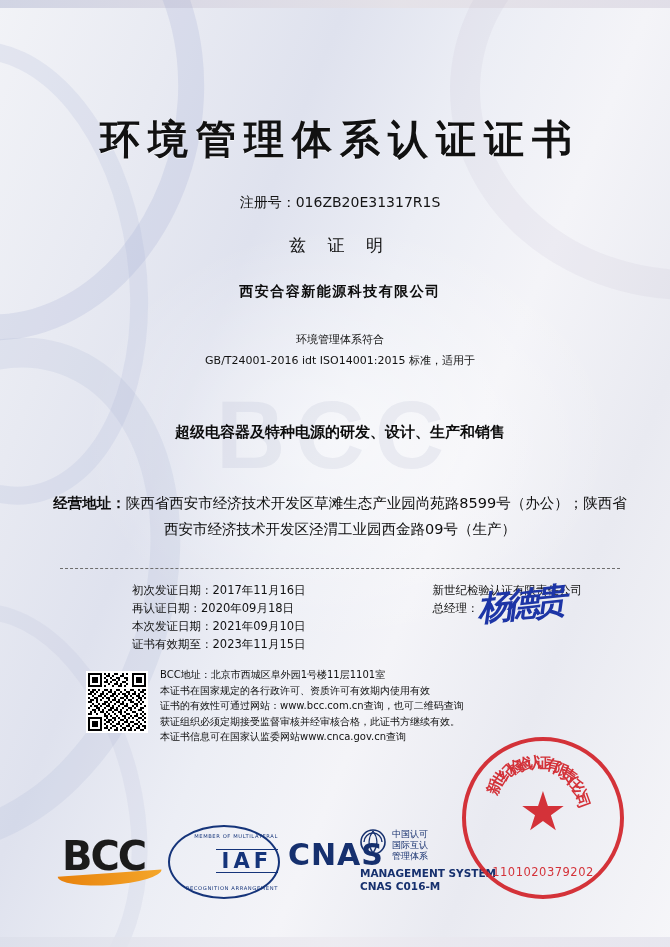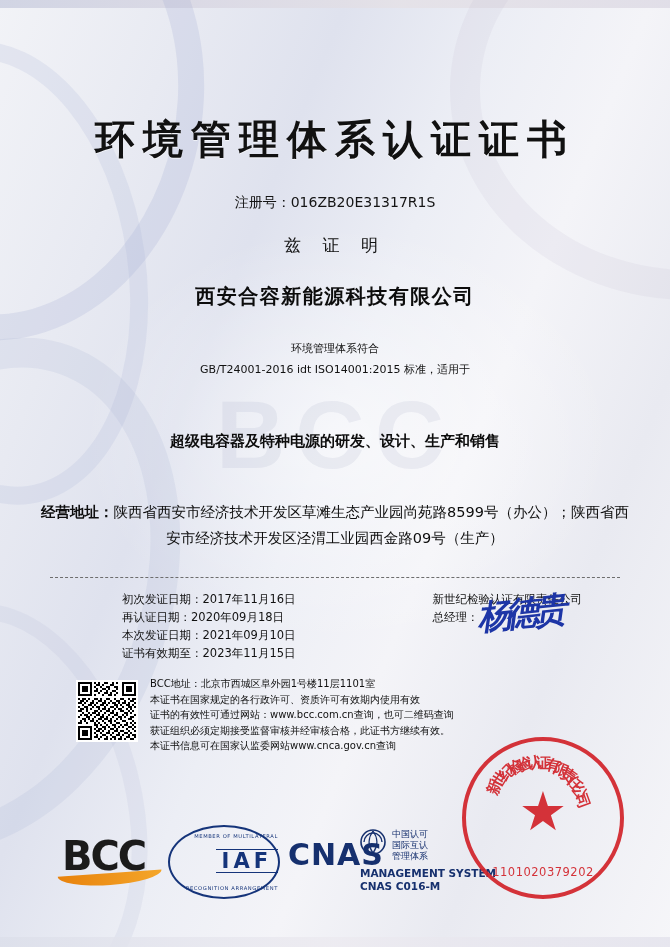--- a/index.html
+++ b/index.html
@@ -54,20 +54,21 @@
     color: rgba(120,130,170,0.10);
     white-space: nowrap;
     font-family: "Liberation Sans", sans-serif;
     pointer-events: none;
   }
 
   .content {
     position: relative;
     z-index: 3;
     padding: 0 40px;
+    margin-left: 10px;
   }
 
   .title {
     margin-top: 112px;
     text-align: center;
     font-size: 40px;
     letter-spacing: 8px;
     font-weight: bold;
     color: #111;
     font-family: "DejaVu Sans", sans-serif;
@@ -88,21 +89,21 @@
     text-align: center;
     font-size: 17px;
     letter-spacing: 8px;
     color: #111;
     font-family: "DejaVu Sans", sans-serif;
   }
 
   .company {
     margin-top: 26px;
     text-align: center;
-    font-size: 20px;
+    font-size: 14px;
     font-weight: bold;
     letter-spacing: 1.5px;
     color: #0c0c0c;
     font-family: "DejaVu Sans", sans-serif;
   }
 
   .standard {
     margin-top: 28px;
     text-align: center;
     font-size: 11px;

